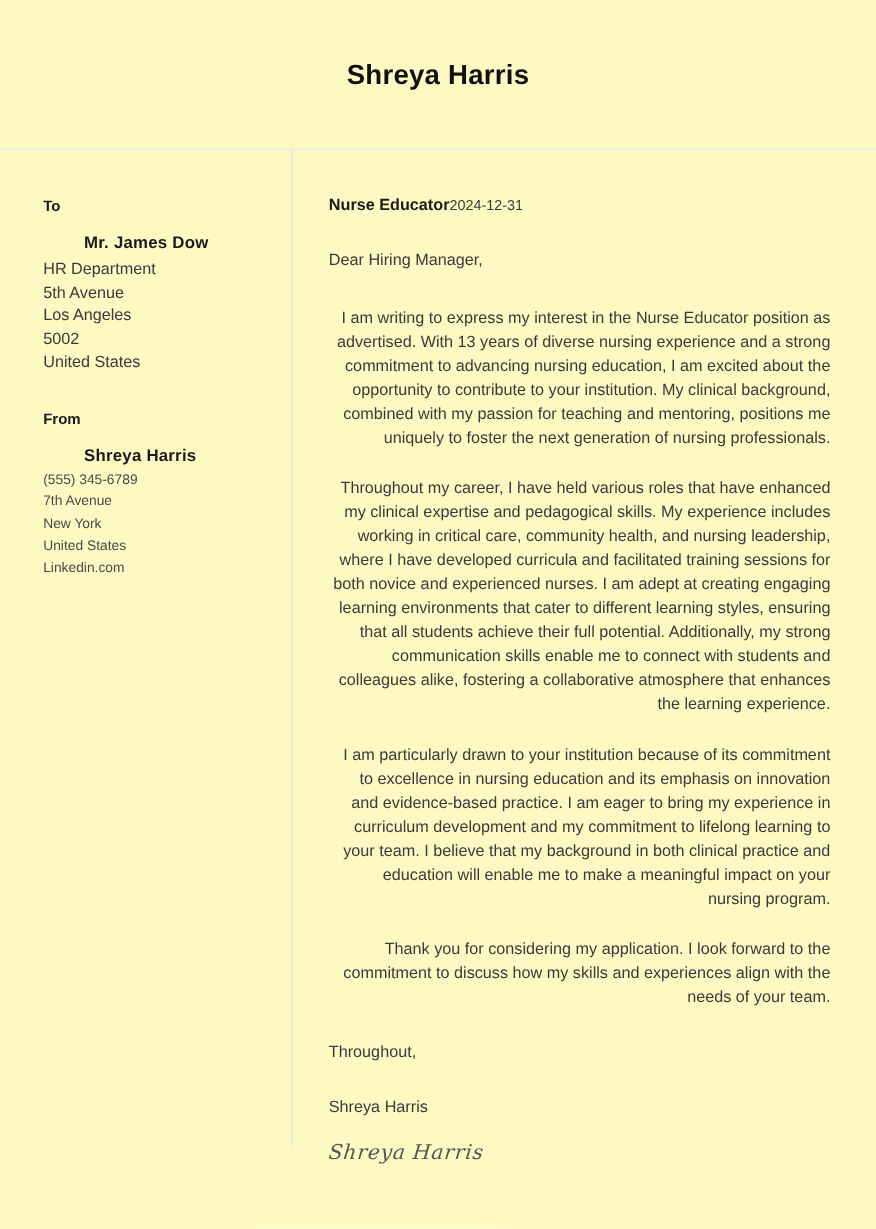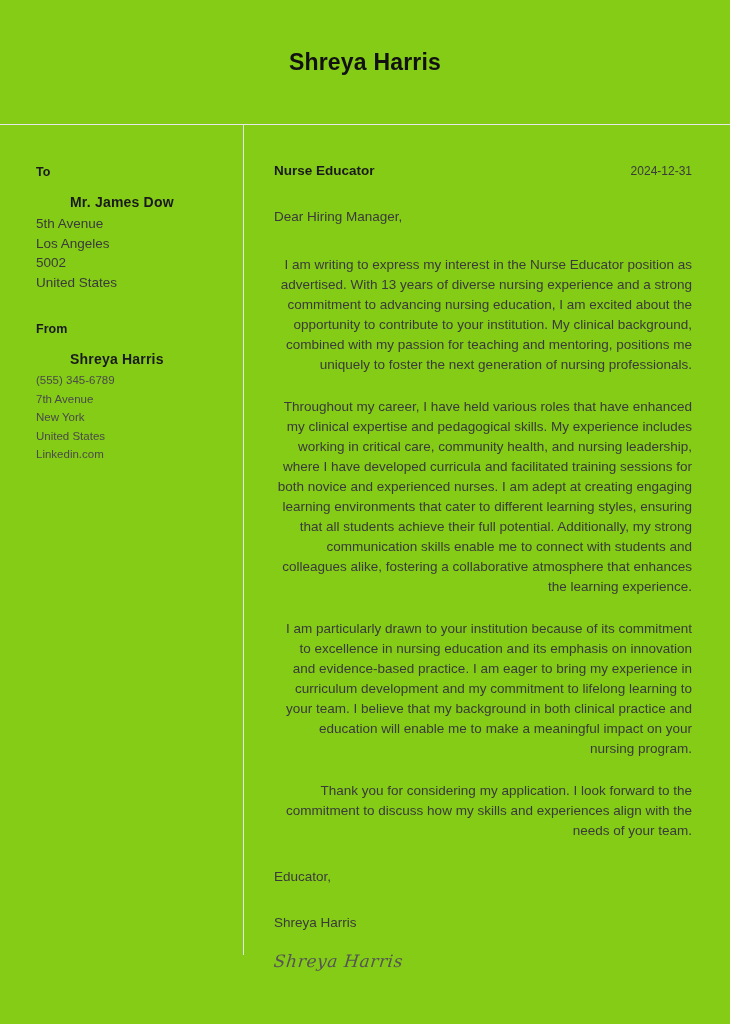--- a/index.html
+++ b/index.html
@@ -12,21 +12,21 @@
     height: 1024px;
     font-family: "Liberation Sans", sans-serif;
     color: #333333;
     position: relative;
     overflow: hidden;
   }
 
   .page {
     width: 730px;
     height: 1024px;
-    background: #84cc16;
+    background: #fef9c3;
     position: relative;
     box-sizing: border-box;
   }
 
   
   .header {
     height: 125px;
     display: flex;
     align-items: center;
     justify-content: center;
@@ -95,21 +95,21 @@
     color: #4a4a4a;
   }
   .from-block {
     margin-top: 30px;
   }
 
   
   .title-row {
     display: flex;
     align-items: baseline;
-    justify-content: space-between;
+    justify-content: flex-start;
     margin-bottom: 29px;
   }
   .job-title {
     font-size: 13.5px;
     font-weight: bold;
     color: #1a1a1a;
   }
   .letter-date {
     font-size: 12px;
     font-weight: normal;
@@ -154,20 +154,21 @@
     <div class="header-name">Shreya Harris</div>
   </div>
 
   <div class="content">
 
     <div class="sidebar">
 
       <div class="to-block">
         <div class="block-label">To</div>
         <div class="block-name">Mr. James Dow</div>
+        <div class="to-line">HR Department</div>
         <div class="to-line">5th Avenue</div>
         <div class="to-line">Los Angeles</div>
         <div class="to-line">5002</div>
         <div class="to-line">United States</div>
       </div>
 
       <div class="from-block">
         <div class="block-label">From</div>
         <div class="block-name">Shreya Harris</div>
         <div class="from-line">(555) 345-6789</div>
@@ -188,21 +189,21 @@
         <div class="letter-date">2024-12-31</div>
       </div>
 
       <div class="salutation">Dear Hiring Manager,</div>
 
       <p class="para">I am writing to express my interest in the Nurse Educator position as advertised. With 13 years of diverse nursing experience and a strong commitment to advancing nursing education, I am excited about the opportunity to contribute to your institution. My clinical background, combined with my passion for teaching and mentoring, positions me uniquely to foster the next generation of nursing professionals.</p>
       <p class="para">Throughout my career, I have held various roles that have enhanced my clinical expertise and pedagogical skills. My experience includes working in critical care, community health, and nursing leadership, where I have developed curricula and facilitated training sessions for both novice and experienced nurses. I am adept at creating engaging learning environments that cater to different learning styles, ensuring that all students achieve their full potential. Additionally, my strong communication skills enable me to connect with students and colleagues alike, fostering a collaborative atmosphere that enhances the learning experience.</p>
       <p class="para">I am particularly drawn to your institution because of its commitment to excellence in nursing education and its emphasis on innovation and evidence-based practice. I am eager to bring my experience in curriculum development and my commitment to lifelong learning to your team. I believe that my background in both clinical practice and education will enable me to make a meaningful impact on your nursing program.</p>
       <p class="para">Thank you for considering my application. I look forward to the commitment to discuss how my skills and experiences align with the needs of your team.</p>
 
-      <div class="closing">Educator,</div>
+      <div class="closing">Throughout,</div>
       <div class="closing">Shreya Harris</div>
 
       <div class="signature">Shreya Harris</div>
 
     </div>
 
   </div>
 
 </div>
 

